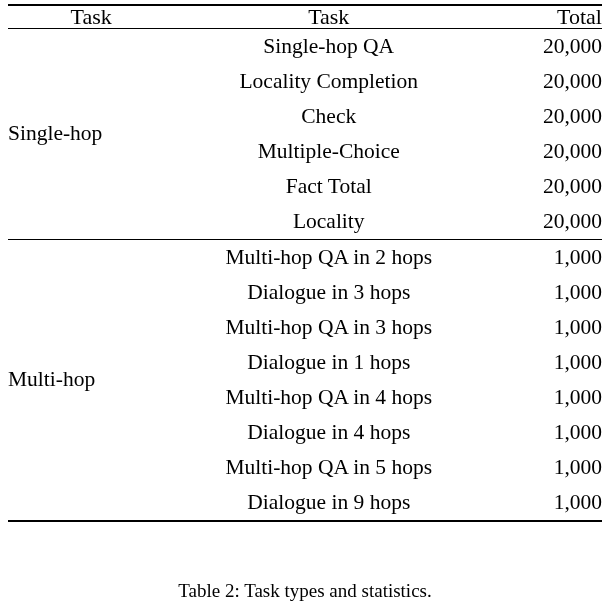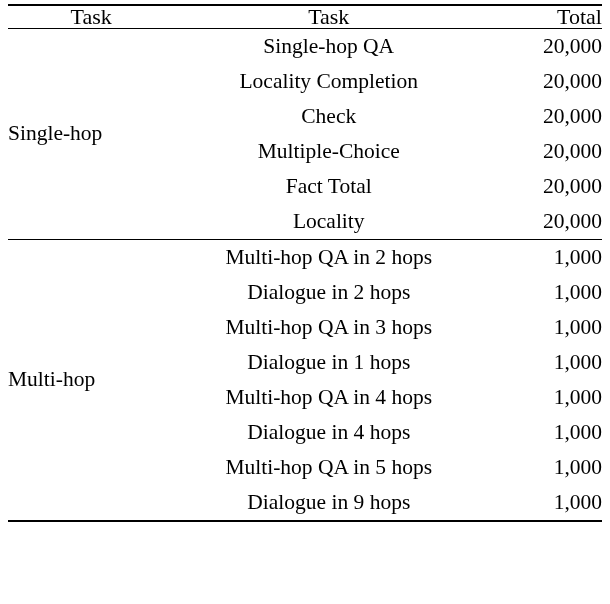--- a/index.html
+++ b/index.html
@@ -113,21 +113,21 @@
         <td class="col-type">Locality</td>
         <td class="col-total">20,000</td>
       </tr>
 
       <tr class="group-start">
         <td class="col-task group-label" rowspan="8">Multi-hop</td>
         <td class="col-type">Multi-hop QA in 2 hops</td>
         <td class="col-total">1,000</td>
       </tr>
       <tr>
-        <td class="col-type">Dialogue in 2 hops</td>
+        <td class="col-type">Dialogue in 3 hops</td>
         <td class="col-total">1,000</td>
       </tr>
       <tr>
         <td class="col-type">Multi-hop QA in 3 hops</td>
         <td class="col-total">1,000</td>
       </tr>
       <tr>
         <td class="col-type">Dialogue in 1 hops</td>
         <td class="col-total">1,000</td>
       </tr>
@@ -144,14 +144,15 @@
         <td class="col-total">1,000</td>
       </tr>
       <tr class="rule-bottom">
         <td class="col-type">Dialogue in 9 hops</td>
         <td class="col-total">1,000</td>
       </tr>
 
     </tbody>
   </table>
 
+  <div class="caption">Table 2: Task types and statistics.</div>
 
 </div>
 
 </body></html>

